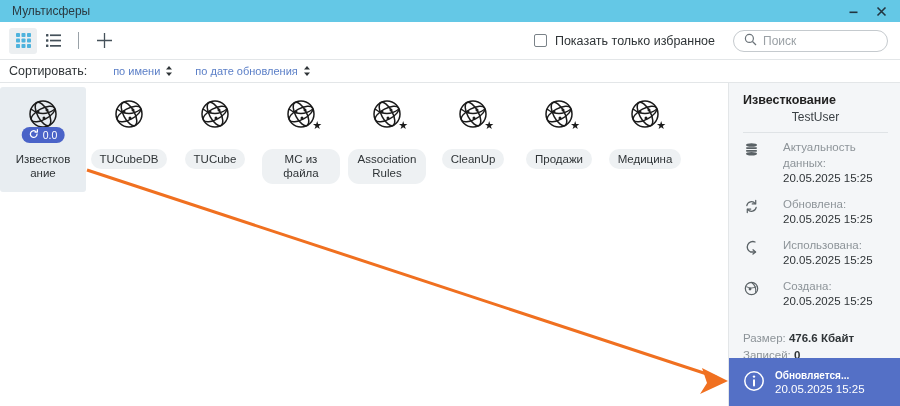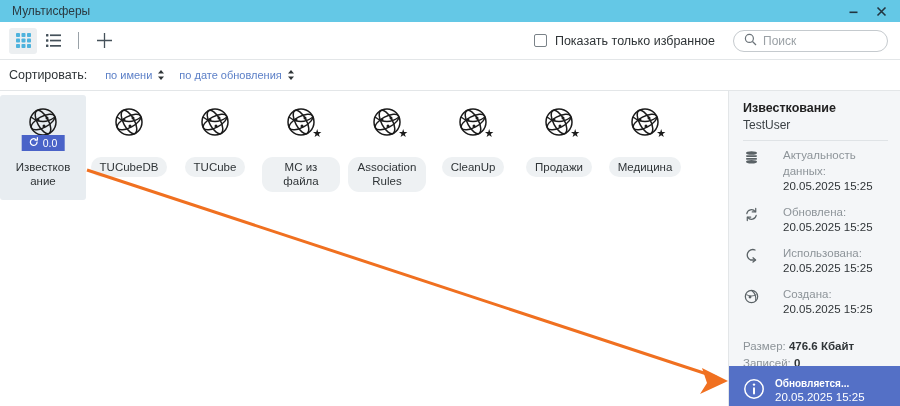--- a/index.html
+++ b/index.html
@@ -115,29 +115,29 @@
     font-family: "Liberation Sans", sans-serif;
     font-size: 12px;
     color: #333;
     width: 100%;
     background: transparent;
   }
   .search-input::placeholder { color: #9aa0a5; }
 
   
   .sortbar {
-    height: 32px;
+    height: 24px;
     background: #ffffff;
     border-top: 1px solid #e3e6e8;
     border-bottom: 1px solid #e3e6e8;
     display: flex;
     align-items: center;
     padding-left: 9px;
     box-sizing: border-box;
-    gap: 14px;
+    gap: 22px;
   }
   .sort-label {
     font-size: 12.5px;
     color: #2f3437;
     margin-right: 4px;
   }
   .sort-opt {
     display: flex;
     align-items: center;
     gap: 5px;
@@ -183,21 +183,21 @@
     align-items: center;
     justify-content: center;
   }
   .badge {
     position: absolute;
     left: 50%;
     transform: translateX(-50%);
     bottom: -6px;
     height: 16px;
     background: #4a63c8;
-    border-radius: 0;
+    border-radius: 8px;
     display: flex;
     align-items: center;
     gap: 4px;
     padding: 0 7px;
     color: #fff;
     font-size: 10.5px;
     white-space: nowrap;
   }
   .star {
     position: absolute;
@@ -236,20 +236,21 @@
   }
   .panel-title {
     font-size: 12.5px;
     font-weight: bold;
     color: #222;
   }
   .panel-user {
     font-size: 12px;
     color: #3b4145;
     margin-top: 3px;
+    text-align: center;
   }
   .panel-divider {
     height: 1px;
     background: #dfe3e6;
     margin: 0 12px 0 14px;
   }
   .meta-list { padding: 7px 12px 4px 14px; }
   .meta-row {
     display: flex;
     gap: 23px;

